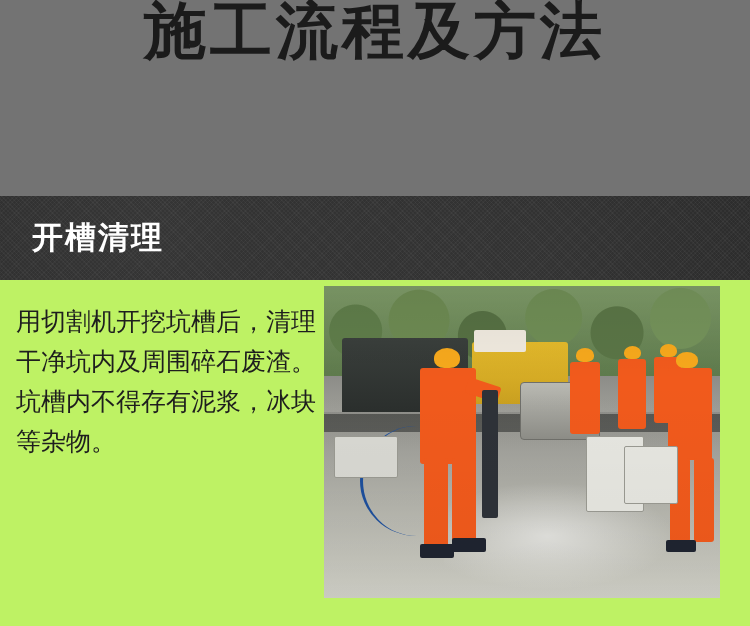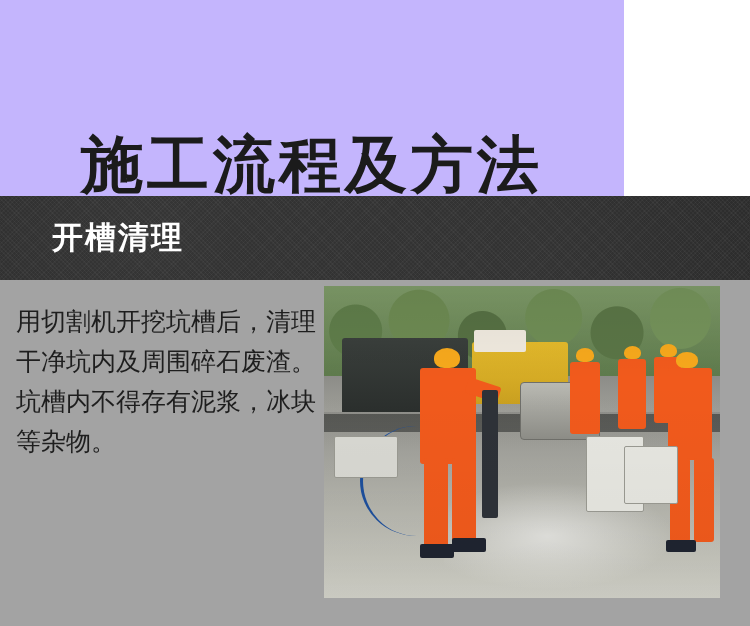--- a/index.html
+++ b/index.html
@@ -16,25 +16,25 @@
   .page {
     position: relative;
     width: 750px;
     height: 626px;
     background: #ffffff;
   }
 
   
   .banner {
     position: relative;
-    width: 624px;
+    width: 750px;
     height: 196px;
-    background: #c4b5fd;
+    background: #737373;
     display: flex;
-    align-items: flex-end;
+    align-items: flex-start;
     justify-content: center;
   }
   .banner-title {
     font-family: "DejaVu Sans", "Liberation Sans", sans-serif;
     font-size: 62px;
     font-weight: bold;
     color: #1b1b1b;
     letter-spacing: 4px;
     line-height: 1;
     white-space: nowrap;
@@ -53,29 +53,29 @@
       radial-gradient(circle at 70% 70%, rgba(255,255,255,0.04), rgba(0,0,0,0) 55%);
     display: flex;
     align-items: center;
   }
   .section-head-text {
     font-family: "DejaVu Sans", "Liberation Sans", sans-serif;
     font-size: 31px;
     font-weight: bold;
     color: #ffffff;
     letter-spacing: 2px;
-    margin-left: 52px;
+    margin-left: 32px;
   }
 
   
   .content {
     position: relative;
     width: 750px;
     height: 346px;
-    background: #a3a3a3;
+    background: #bef264;
     display: flex;
     align-items: flex-start;
   }
   .text-col {
     width: 322px;
     padding: 22px 0 0 16px;
     box-sizing: border-box;
   }
   .para {
     font-family: "DejaVu Sans", "Liberation Sans", sans-serif;

